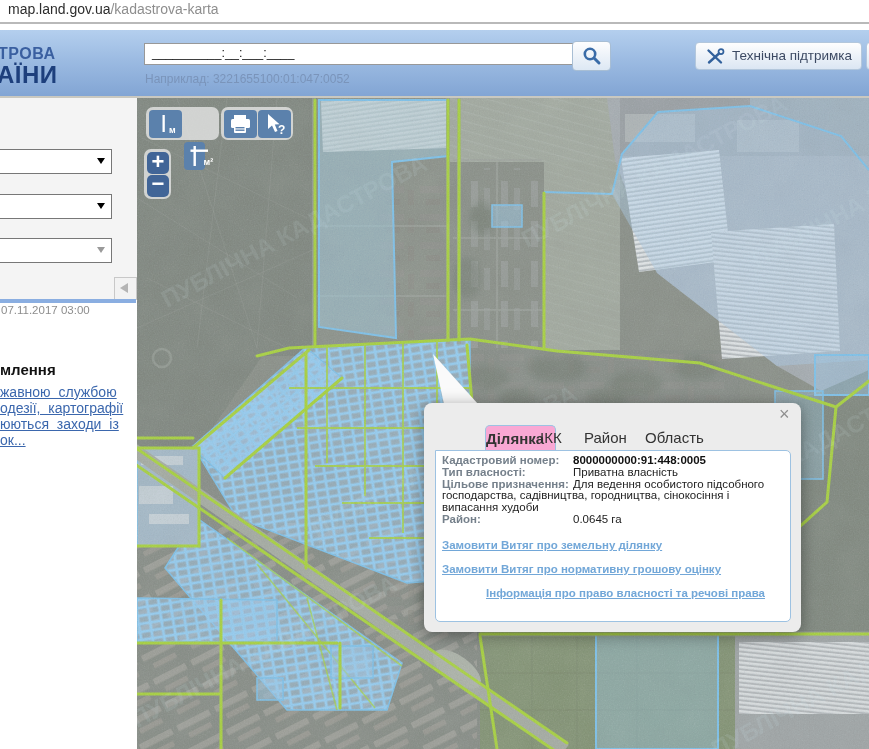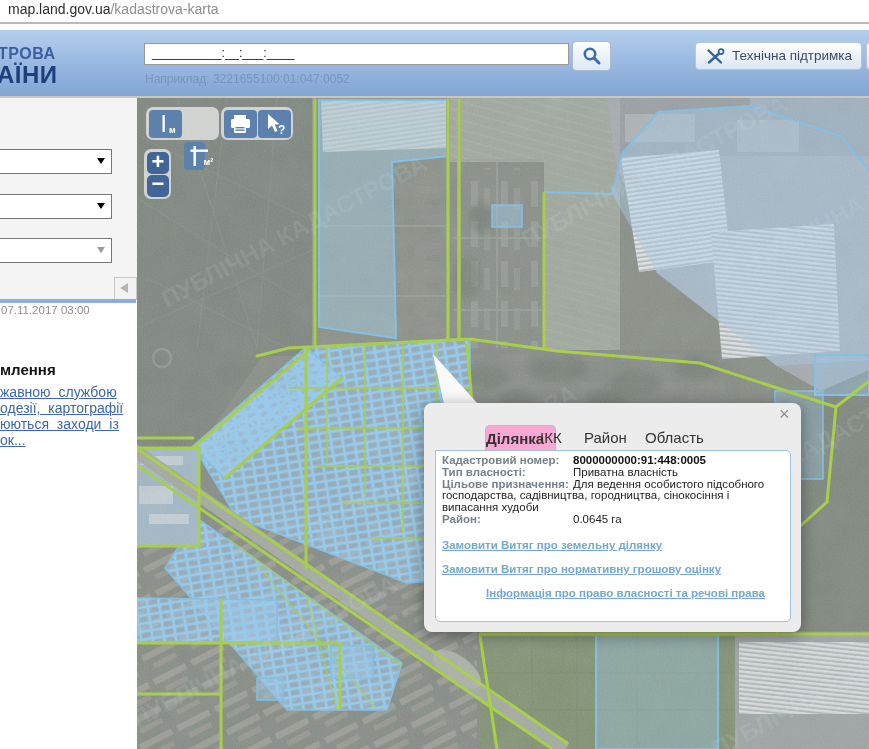--- a/index.html
+++ b/index.html
@@ -7,21 +7,21 @@
        font-family:"Liberation Sans",sans-serif;background:#fff;}
   #urlbar{position:absolute;left:0;top:0;width:869px;height:22px;background:#fff;}
   #urlbar .t{position:absolute;left:8px;top:1px;font-size:14px;color:#2d2d2d;}
   #urlbar .t .gray{color:#8e8e8e;}
   #urldiv{position:absolute;left:0;top:22px;width:869px;height:2px;background:#b9b9b9;}
   #header{position:absolute;left:0;top:30px;width:869px;height:66px;
           background:linear-gradient(#b4cfee,#9cbbe2 45%,#82a5d4);}
   #hdrline{position:absolute;left:0;top:96px;width:869px;height:2px;background:#c9c8c0;}
   .logo1{position:absolute;left:-2px;top:15px;font-size:16px;font-weight:bold;color:#3a5fa0;letter-spacing:0.5px;}
   .logo2{position:absolute;left:-3px;top:31px;font-size:24px;font-weight:bold;color:#1d3f7c;letter-spacing:0.5px;}
-  #srch{position:absolute;left:144px;top:43px;width:423px;height:20px;background:#fff;border:1px solid #989898;}
+  #srch{position:absolute;left:144px;top:43px;width:423px;height:20px;background:#fff;border:1px solid #989898;padding-left:25px;}
   #srch .mask{position:absolute;left:7px;top:2px;font-size:12.5px;color:#111;}
   #example{position:absolute;left:145px;top:72px;font-size:12px;color:#7a94ba;}
   #sbtn{position:absolute;left:572px;top:41px;width:37px;height:28px;border:1px solid #a8bed4;border-radius:4px;
         background:linear-gradient(#fdfdfe,#dde8f4);}
   #tbtn{position:absolute;left:695px;top:42px;width:165px;height:26px;border:1px solid #b3c7dc;border-radius:4px;
         background:linear-gradient(#fefefe,#dbe6f3);}
   #tbtn .txt{position:absolute;left:36px;top:5px;font-size:13.5px;color:#3d4a63;white-space:nowrap;}
   #tbtn svg{position:absolute;left:9px;top:4px;}
   #tbtn2{position:absolute;left:866px;top:42px;width:10px;height:26px;border:1px solid #b3c7dc;border-radius:4px;
         background:linear-gradient(#fefefe,#dbe6f3);}

